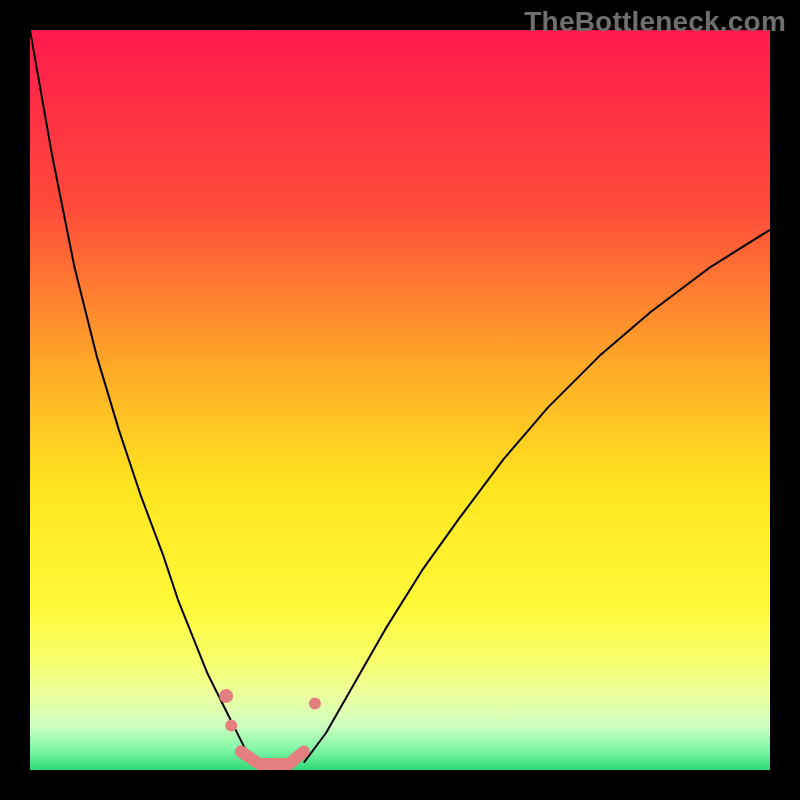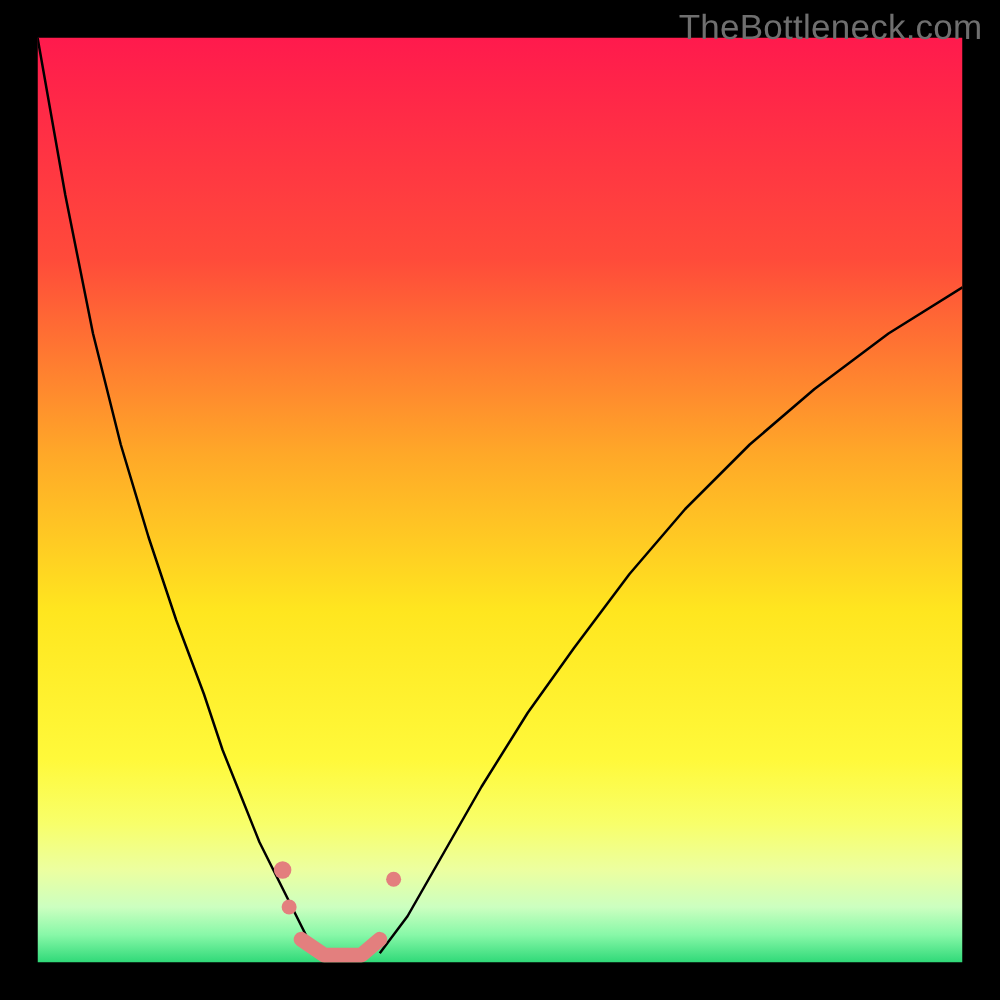--- a/index.html
+++ b/index.html
@@ -22,21 +22,21 @@
     top: 30px;
     width: 740px;
     height: 740px;
   }
   .watermark {
     position: absolute;
     top: 6px;
     right: 14px;
     color: #6f6f6f;
     font-size: 28px;
-    font-weight: 400;
+    font-weight: 700;
     letter-spacing: 0.2px;
   }
 </style>
 </head>
 <body>
 
 <div class="frame">
   <div class="plot-area">
     <svg id="chart-svg" width="740" height="740" viewBox="0 0 740 740">
         <defs>

